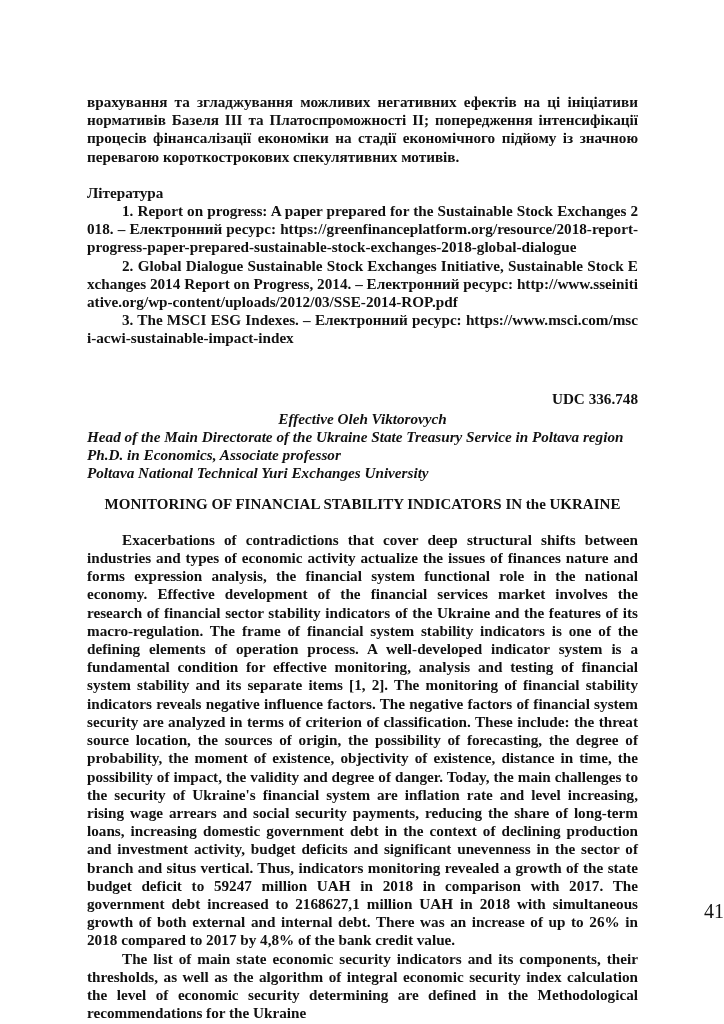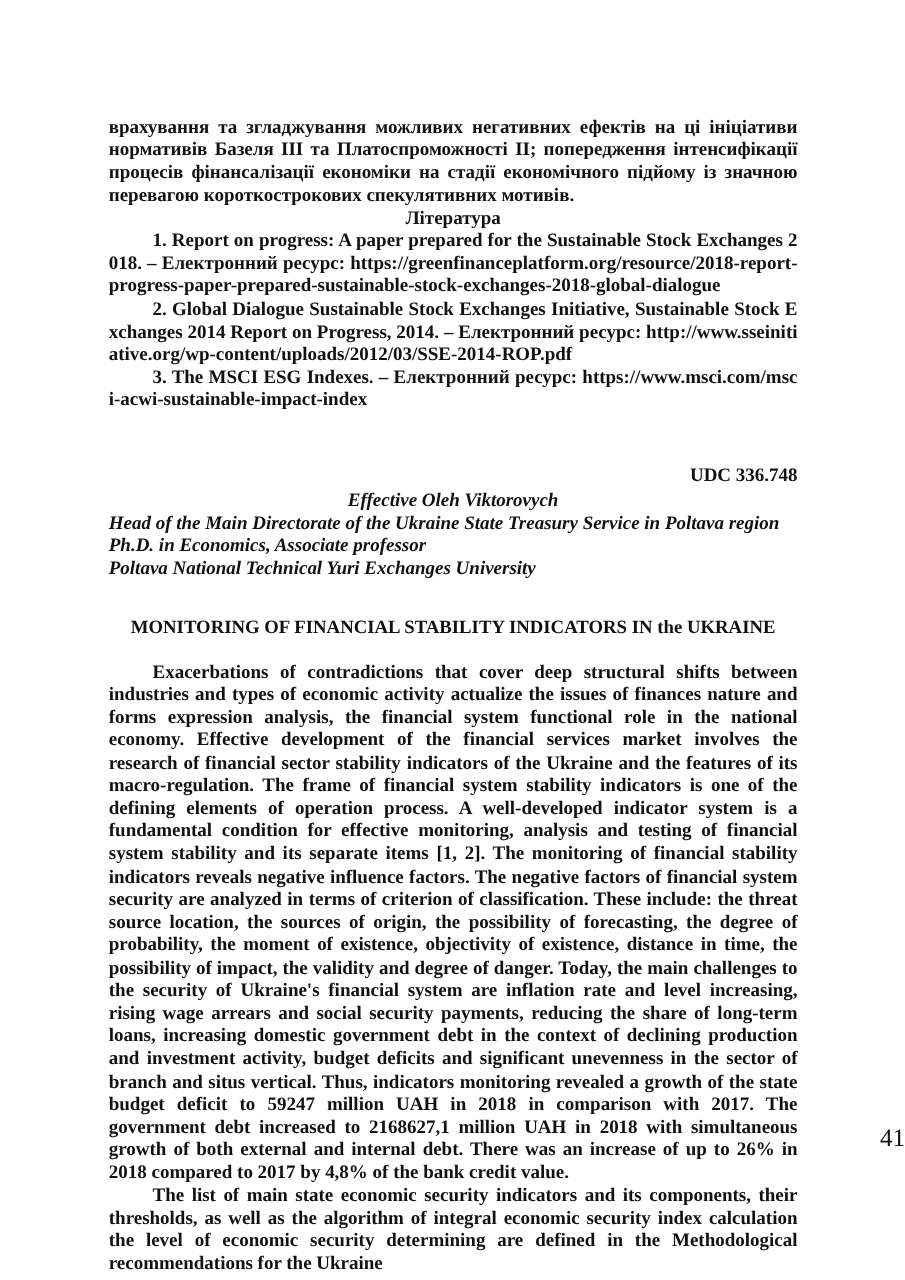--- a/index.html
+++ b/index.html
@@ -25,44 +25,44 @@
     }
     p {
       margin: 0;
       text-align: justify;
       hyphens: none;
       font-weight: bold;
     }
     .indent { text-indent: 35px; }
     .intro { }
     .heading-lit {
-      text-align: center;
+      text-align: left;
       font-weight: bold;
-      margin-top: 0;
+      margin-top: 18px;
     }
     .ref { text-indent: 35px; }
     .ref-url { word-break: break-all; }
     .udc {
       font-weight: bold;
       margin-top: 42px;
       text-align: right;
     }
     .author {
       text-align: center;
       font-style: italic;
       font-weight: bold;
       margin-top: 2px;
     }
     .affil {
       text-align: left;
       font-style: italic;
     }
     .title {
       text-align: center;
-      margin-top: 28px;
+      margin-top: 12px;
       margin-bottom: 18px;
       padding-left: 0px;
       font-size: 15px;
     }
     .page-number {
       position: absolute;
       left: 0;
       width: 724px;
       top: 902px;
       text-align: right;

